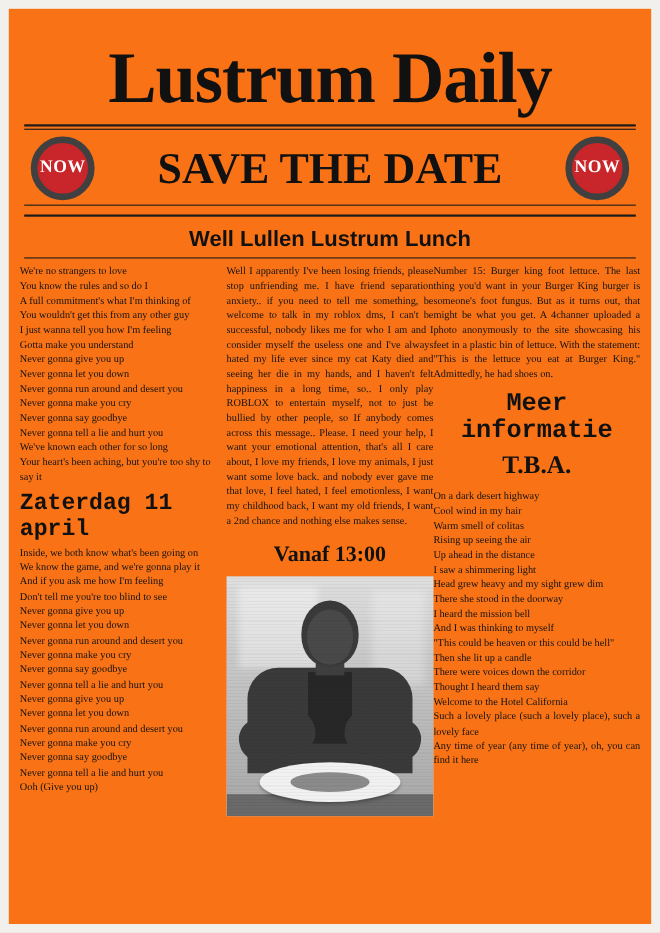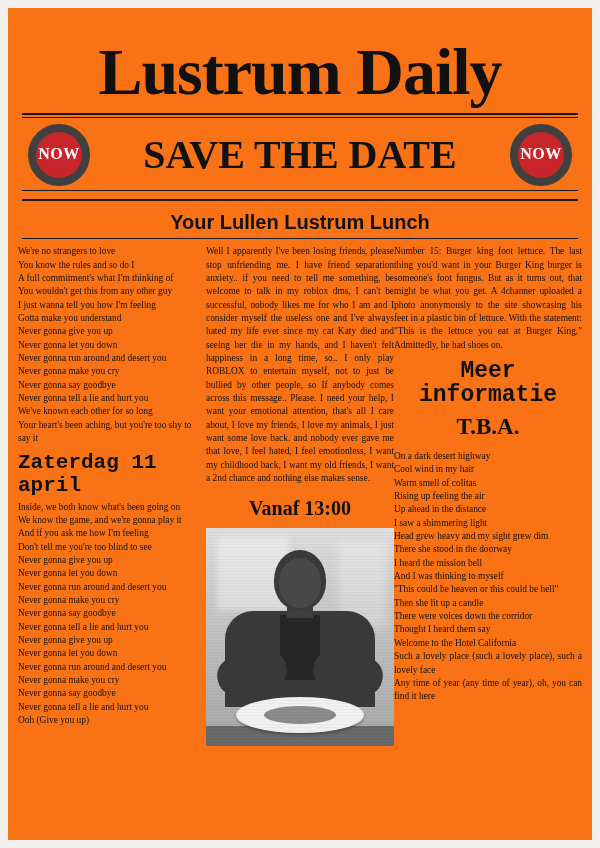--- a/index.html
+++ b/index.html
@@ -66,21 +66,21 @@
     border-radius: 50%;
     background: #c8262a;
     color: #fff;
     display: flex;
     align-items: center;
     justify-content: center;
     font-family: "Liberation Serif", serif;
     font-weight: bold;
     font-size: 16px;
     letter-spacing: 0.5px;
-    border: 8px solid #404040;
+    border: 6px solid #404040;
     box-shadow: 0 0 0 2px #c8262a inset;
     flex: 0 0 auto;
   }
   .stamp span { transform: translateY(-1px); }
   .band-title {
     flex: 1 1 auto;
     text-align: center;
     font-family: "Liberation Serif", serif;
     font-weight: bold;
     font-size: 40px;
@@ -268,21 +268,21 @@
       </div>
       <div class="band-title">SAVE THE DATE</div>
       <div class="stamp">
         <span>NOW</span>
       </div>
     </div>
 
     <div class="rule-thin"></div>
     <div class="rule-thick"></div>
 
-    <div class="subhead">Your Lullen Lustrum Lunch</div>
+    <div class="subhead">Well Lullen Lustrum Lunch</div>
 
     <div class="rule-thin"></div>
 
     <div class="columns">
 
       <div class="col c1">
         <p>
           <span class="lyric-line">We're no strangers to love</span>
           <span class="lyric-line">You know the rules and so do I</span>
           <span class="lyric-line">A full commitment's what I'm thinking of</span>
@@ -342,21 +342,21 @@
       </div>
 
       <div class="col c3">
         <p>Number 15: Burger king foot lettuce. The last thing you'd want in your Burger King burger is someone's foot fungus. But as it turns out, that might be what you get. A 4channer uploaded a photo anonymously to the site showcasing his feet in a plastic bin of  lettuce. With the statement: "This is the lettuce you eat at Burger King." Admittedly, he had shoes on.</p>
         <div class="section-head center big">Meer informatie</div>
         <div class="tba">T.B.A.</div>
         <p>
           <span class="lyric-line">On a dark desert highway</span>
           <span class="lyric-line">Cool wind in my hair</span>
           <span class="lyric-line">Warm smell of  colitas</span>
-          <span class="lyric-line">Rising up feeling the air</span>
+          <span class="lyric-line">Rising up seeing the air</span>
           <span class="lyric-line">Up ahead in the distance</span>
           <span class="lyric-line">I saw a shimmering light</span>
           <span class="lyric-line">Head grew heavy and my sight grew dim</span>
           <span class="lyric-line">There she stood in the doorway</span>
           <span class="lyric-line">I heard the mission bell</span>
           <span class="lyric-line">And I was thinking to myself</span>
           <span class="lyric-line">"This could be heaven or this could be hell"</span>
           <span class="lyric-line">Then she lit up a candle</span>
           <span class="lyric-line">There were voices down the corridor</span>
           <span class="lyric-line">Thought I heard them say</span>

